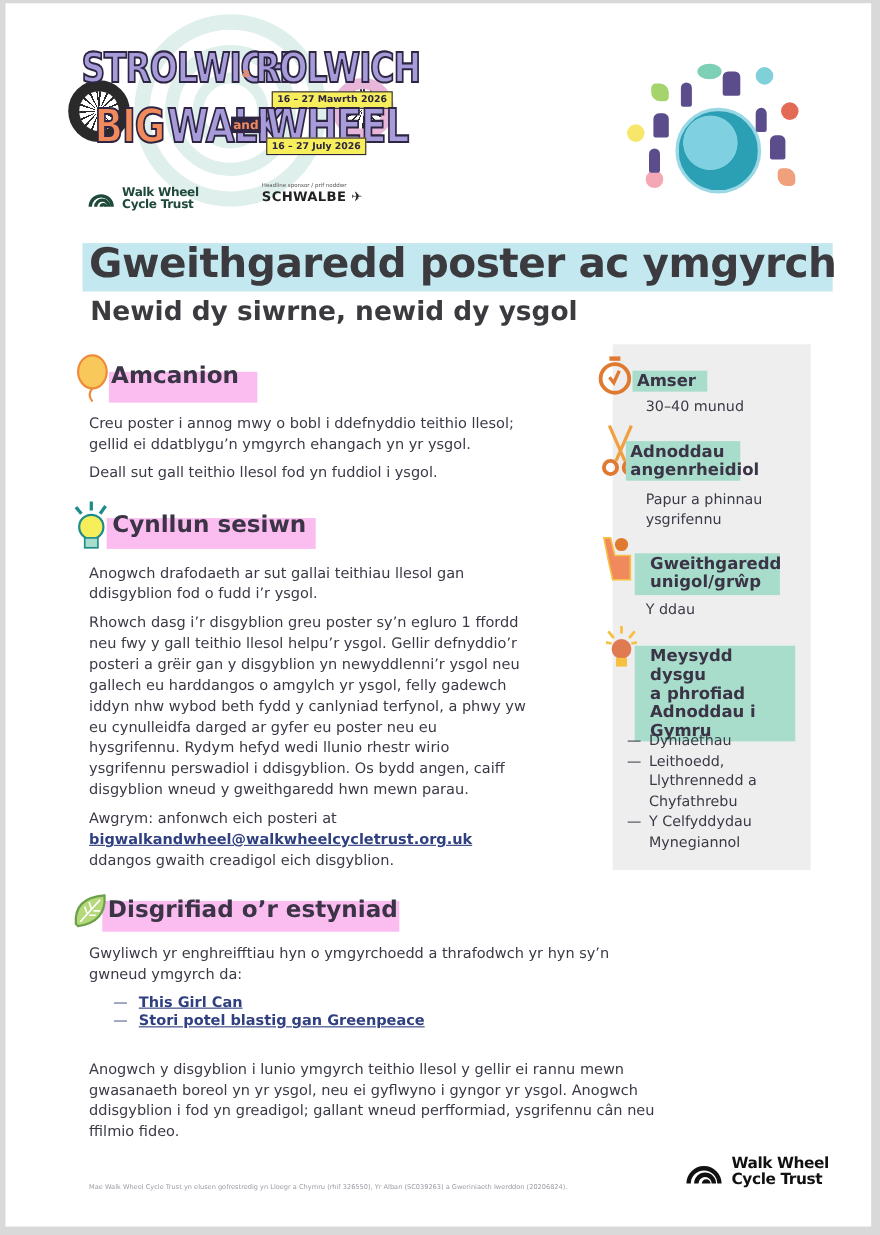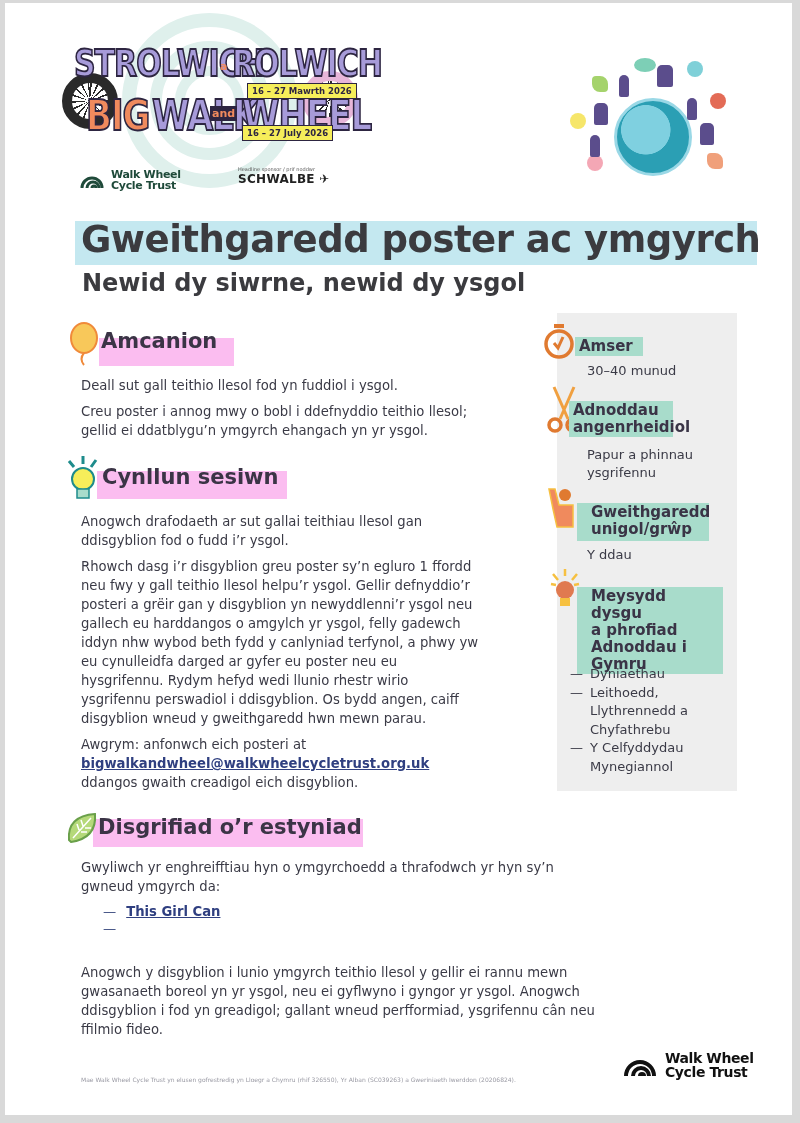--- a/index.html
+++ b/index.html
@@ -135,22 +135,22 @@
 
   <div class="sec-head" style="left:64px;top:318px;">
     <div class="bar" style="left:30px;top:17px;width:135px;"></div>
     <svg class="sec-icon" style="left:0;top:0;" width="34" height="46" viewBox="0 0 34 46">
       <ellipse cx="15" cy="17" rx="13" ry="15" fill="#f8c85a" stroke="#f08a3a" stroke-width="2"></ellipse>
       <path d="M15 32 Q10 38 15 44" fill="none" stroke="#f08a3a" stroke-width="2"></path>
     </svg>
     <span class="label" style="left:32px;top:8px;">Amcanion</span>
   </div>
   <div class="body-text" style="top:373px;width:400px;">
+    <p>Creu poster i annog mwy o bobl i ddefnyddio teithio llesol; gellid ei ddatblygu’n ymgyrch ehangach yn yr ysgol.</p>
     <p>Deall sut gall teithio llesol fod yn fuddiol i ysgol.</p>
-    <p>Creu poster i annog mwy o bobl i ddefnyddio teithio llesol; gellid ei ddatblygu’n ymgyrch ehangach yn yr ysgol.</p>
   </div>
 
   <div class="sec-head" style="left:60px;top:452px;">
     <div class="bar" style="left:32px;top:16px;width:190px;"></div>
     <svg class="sec-icon" style="left:0;top:0;" width="36" height="48" viewBox="0 0 36 48">
       <path d="M4 6 L9 12 M18 1 L18 9 M31 5 L26 12" stroke="#1e8c8c" stroke-width="3"></path>
       <circle cx="18" cy="24" r="11" fill="#f6ee5a" stroke="#1e8c8c" stroke-width="2"></circle>
       <rect x="12" y="34" width="12" height="9" fill="#a8dccb" stroke="#1e8c8c" stroke-width="1.5"></rect>
     </svg>
     <span class="label" style="left:37px;top:10px;">Cynllun sesiwn</span>
@@ -174,20 +174,21 @@
   </div>
   <div class="body-text" style="top:855px;width:480px;">
     <p>Gwyliwch yr enghreifftiau hyn o ymgyrchoedd a thrafodwch yr hyn sy’n gwneud ymgyrch da:</p>
     <ul class="dash-list" style="margin-left:22px;margin-top:4px;">
       <li>
         <span class="dash">—</span>
         <a class="link">This Girl Can</a>
       </li>
       <li>
         <span class="dash">—</span>
+        <a class="link">Stori potel blastig gan Greenpeace</a>
       </li>
     </ul>
   </div>
   <div class="body-text" style="top:960px;width:520px;">
     <p>Anogwch y disgyblion i lunio ymgyrch teithio llesol y gellir ei rannu mewn gwasanaeth boreol yn yr ysgol, neu ei gyflwyno i gyngor yr ysgol. Anogwch ddisgyblion i fod yn greadigol; gallant wneud perfformiad, ysgrifennu cân neu ffilmio fideo.</p>
   </div>
 
   <div class="side-panel"></div>
 
   <svg style="position:absolute;left:537px;top:320px;" width="34" height="38" viewBox="0 0 34 38">

